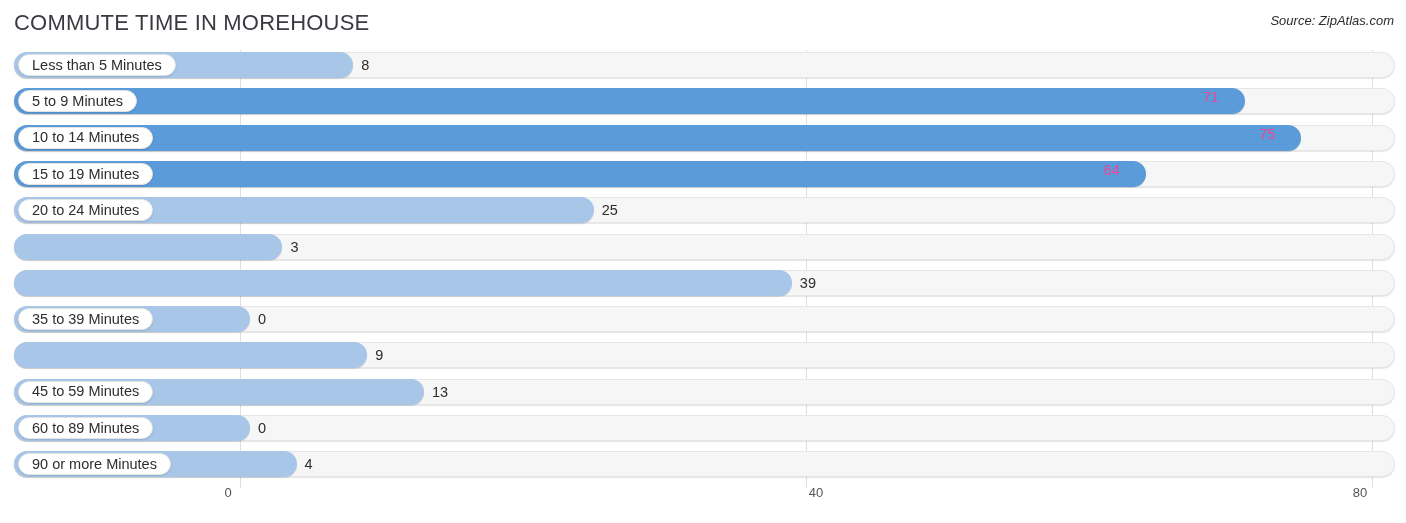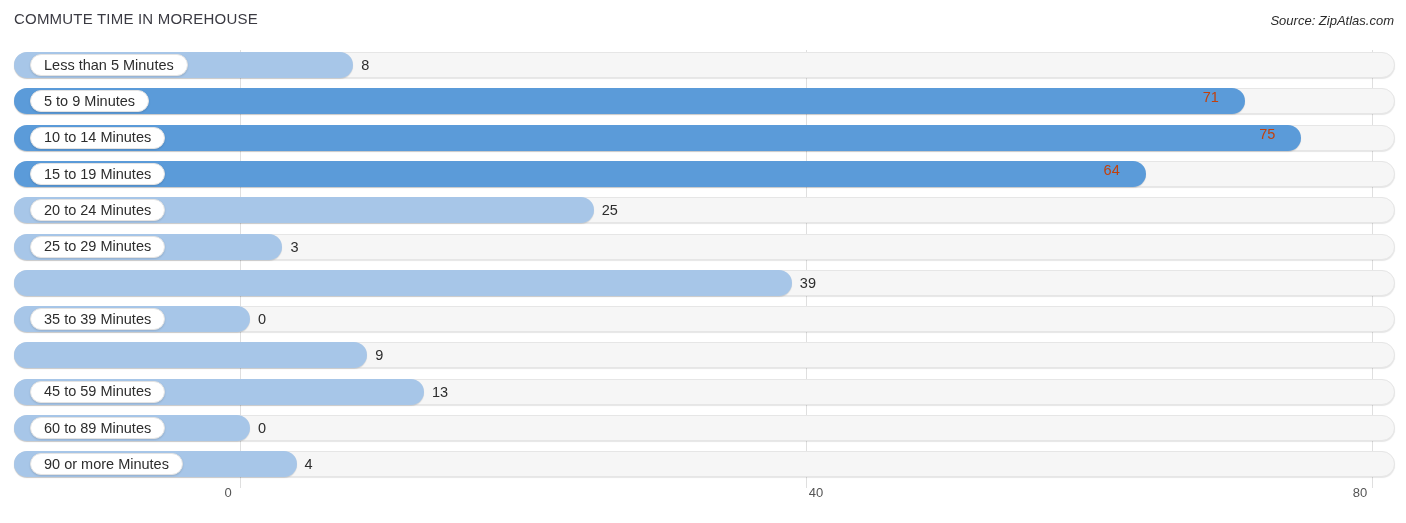--- a/index.html
+++ b/index.html
@@ -8,21 +8,21 @@
     background:#ffffff;
     font-family:"Liberation Sans","DejaVu Sans",sans-serif;
     overflow:hidden;
     position:relative;
   }
   .chart-root{position:absolute;inset:0;}
 
   
   .title{
     position:absolute;left:14px;top:10px;
-    font-size:15px;color:#3a3a42;letter-spacing:.2px;
+    font-size:22px;color:#3a3a42;letter-spacing:.2px;
     white-space:nowrap;
   }
   .source{
     position:absolute;right:12px;top:13px;
     font-size:13px;font-style:italic;color:#2b2b2b;
     white-space:nowrap;
   }
 
   
   .plot{
@@ -44,37 +44,37 @@
     border-radius:13px;
     box-sizing:border-box;
     box-shadow:0 1px 1px rgba(0,0,0,.10);
   }
   .fill{
     position:absolute;left:0;top:0;height:26px;
     border-radius:13px;
     box-shadow:0 1px 1px rgba(0,0,0,.13);
   }
   .cap{
-    position:absolute;left:16px;top:2px;height:22px;
+    position:absolute;left:4px;top:2px;height:22px;
     background:#ffffff;
     border:1px solid #e3e3e3;
     border-radius:11px;
     box-sizing:border-box;
     display:flex;align-items:center;
     padding:0 13px;
     box-shadow:0 1px 2px rgba(0,0,0,.12);
     justify-content:center;
   }
   .cap span{
     font-size:14.5px;color:#2d2d2d;white-space:nowrap;line-height:1;
   }
   .val-in{
     position:absolute;top:0;height:18px;
     display:flex;align-items:center;
-    font-size:14.5px;color:#c2410c;white-space:nowrap;
+    font-size:14.5px;color:#ec4899;white-space:nowrap;
   }
   .val-out{
     position:absolute;top:0;height:26px;
     display:flex;align-items:center;
     font-size:14.5px;color:#2d2d2d;white-space:nowrap;
   }
 
   
   .axis{position:absolute;left:0;top:483px;width:1406px;height:30px;}
   .tick{
@@ -135,23 +135,20 @@
           <div class="track"></div>
           <div class="fill" style="width: 579.75px; background: rgb(167, 198, 232);"></div>
           <div class="cap">
             <span>20 to 24 Minutes</span>
           </div>
           <div class="val-out" style="left: 587.75px;">25</div>
         </div>
         <div class="row" style="top: 183.5px;">
           <div class="track"></div>
           <div class="fill" style="width: 268.45px; background: rgb(167, 198, 232);"></div>
-          <div class="cap">
-            <span>25 to 29 Minutes</span>
-          </div>
           <div class="val-out" style="left: 276.45px;">3</div>
         </div>
         <div class="row" style="top: 219.8px;">
           <div class="track"></div>
           <div class="fill" style="width: 777.85px; background: rgb(167, 198, 232);"></div>
           <div class="val-out" style="left: 785.85px;">39</div>
         </div>
         <div class="row" style="top: 256.1px;">
           <div class="track"></div>
           <div class="fill" style="width: 236px; background: rgb(167, 198, 232);"></div>

